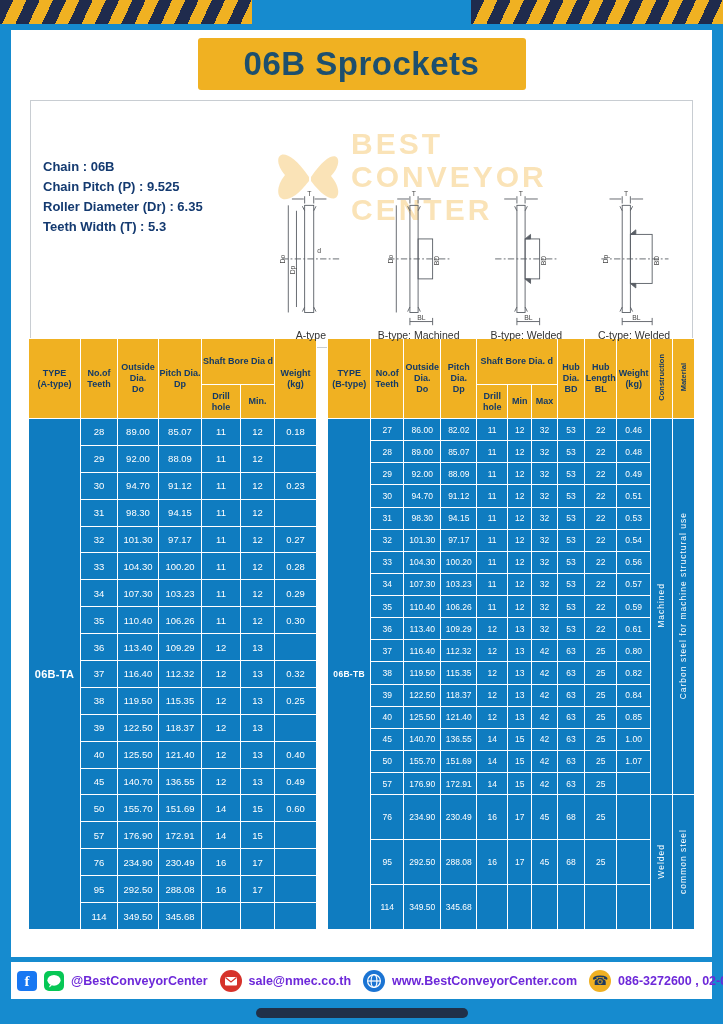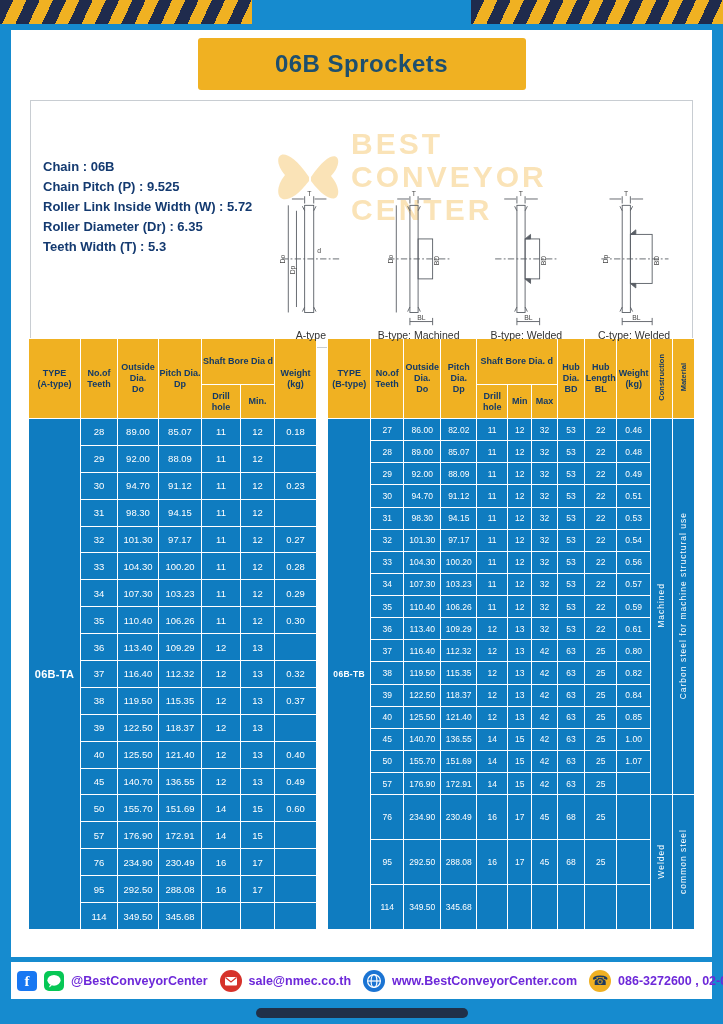--- a/index.html
+++ b/index.html
@@ -10,21 +10,21 @@
   .hazard { position:absolute; top:0; height:24px;
     background:repeating-linear-gradient(115deg,#1f2b4d 0 12px,#f0b122 12px 24px); }
   .hazard.left { left:0; width:252px; }
   .hazard.right { right:0; width:252px; }
 
   .card { position:absolute; left:11px; right:11px; top:30px; height:927px; background:#ffffff; }
 
   .banner { position:absolute; left:50%; top:8px; transform:translateX(-50%);
     width:328px; height:52px; background:#f0b122; border-radius:3px;
     display:flex; align-items:center; justify-content:center; }
-  .banner span { font-size:24px; font-weight:bold; color:#1d4f6e; letter-spacing:.5px; }
+  .banner span { font-size:33px; font-weight:bold; color:#1d4f6e; letter-spacing:.5px; }
 
   .spec-panel { position:absolute; left:19px; right:19px; top:70px; height:248px;
     background:#fff; border:1px solid #c8cdd2; overflow:hidden; }
 
   .watermark { position:absolute; left:238px; top:26px; z-index:0; opacity:.42;
     display:flex; align-items:center; gap:4px; }
   .wm-text div { font-size:30px; font-weight:bold; color:#f4bd55; line-height:33px; letter-spacing:3px; }
 
   .spec-lines { position:absolute; left:12px; top:56px; z-index:2; }
   .spec-line { font-size:13px; font-weight:bold; color:#143a70; line-height:20px; white-space:nowrap; }
@@ -92,21 +92,20 @@
         <div class="wm-text">
           <div>BEST</div>
           <div>CONVEYOR</div>
           <div>CENTER</div>
         </div>
       </div>
 
       <div class="spec-lines">
         <div class="spec-line">Chain : 06B</div>
         <div class="spec-line">Chain Pitch (P) : 9.525</div>
-        <div class="spec-line">Roller Link Inside Width (W) : 5.72</div>
         <div class="spec-line">Roller Diameter (Dr) : 6.35</div>
         <div class="spec-line">Teeth Width (T) : 5.3</div>
       </div>
 
       <div class="diagrams">
         <div class="diag">
           <svg class="dsvg" width="92" height="138" viewBox="0 0 96 152">
             <line x1="41" y1="8" x2="41" y2="16"></line>
               <line x1="51" y1="8" x2="51" y2="16"></line>
             <line x1="27" y1="11" x2="40" y2="11"></line>
@@ -303,21 +302,21 @@
               <td>12</td>
               <td>13</td>
               <td>0.32</td>
             </tr>
             <tr>
               <td>38</td>
               <td>119.50</td>
               <td>115.35</td>
               <td>12</td>
               <td>13</td>
-              <td>0.37</td>
+              <td>0.25</td>
             </tr>
             <tr>
               <td>39</td>
               <td>122.50</td>
               <td>118.37</td>
               <td>12</td>
               <td>13</td>
               <td></td>
             </tr>
             <tr>

